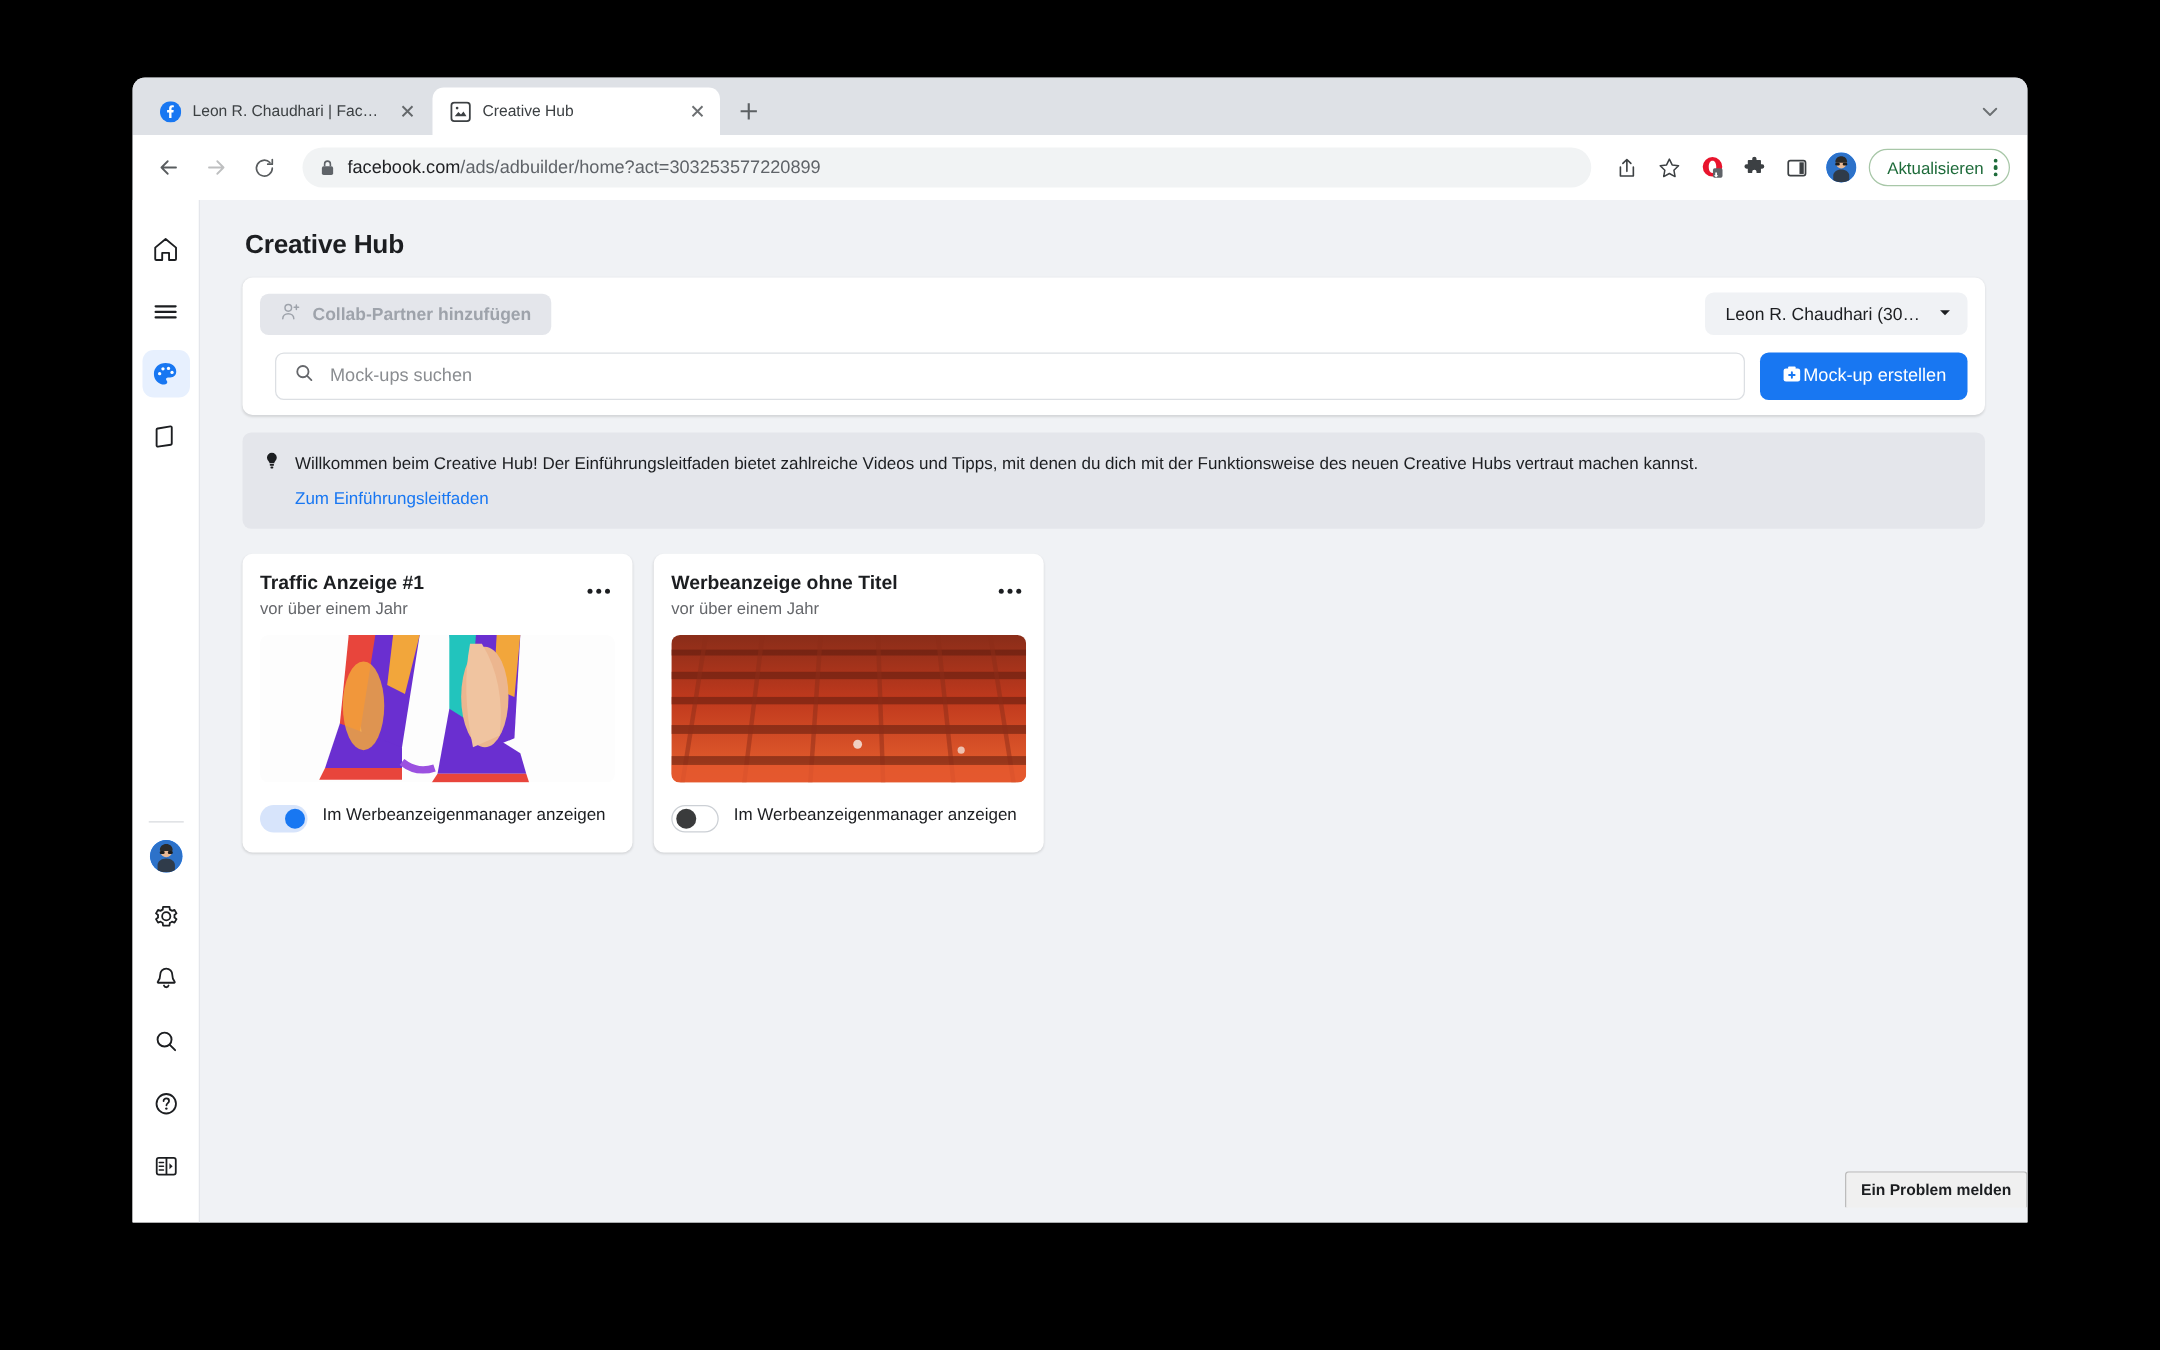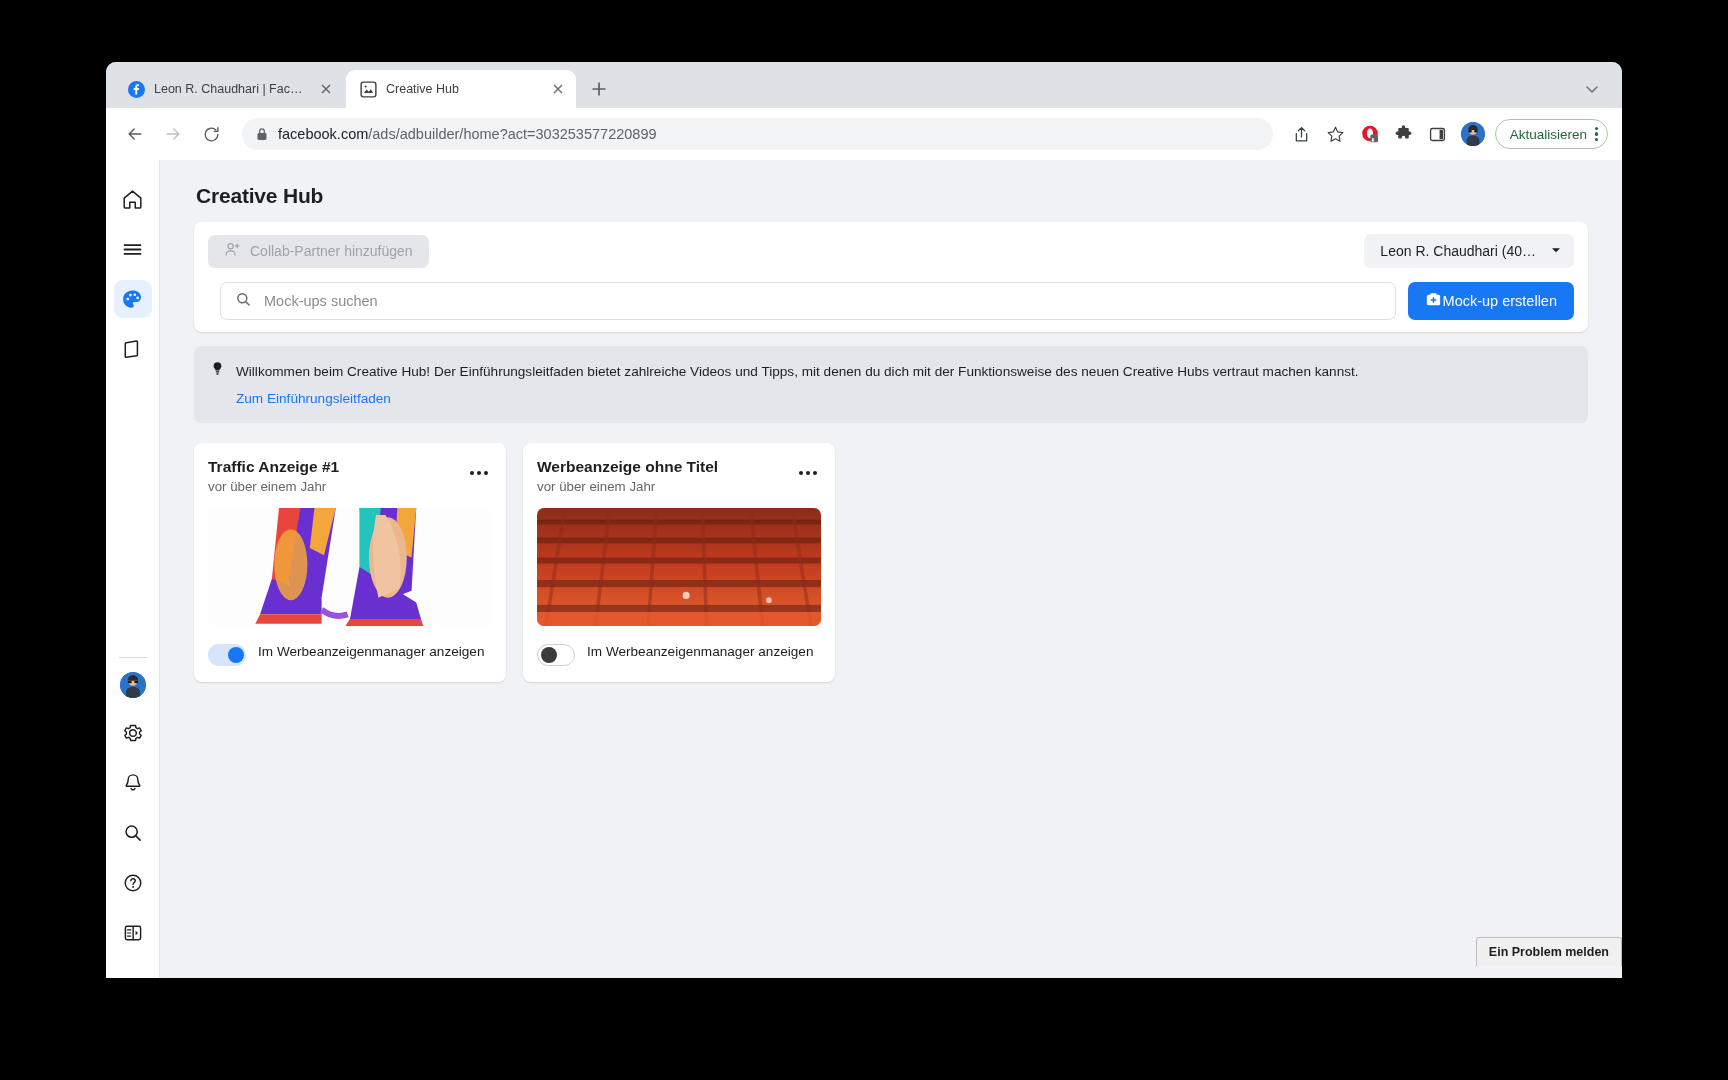--- a/index.html
+++ b/index.html
@@ -86,21 +86,21 @@
   
   .main { flex:1; background:#f0f2f5; padding:24px 34px 0 34px; position:relative; overflow:hidden; }
   .page-title { font-size:21px; font-weight:700; color:#1c1e21; margin:0 0 14px 2px; letter-spacing:-.2px; }
 
   .panel { background:#fff; border-radius:8px; box-shadow:0 1px 2px rgba(0,0,0,.12); padding:12px 14px; }
 
   .panel-row1 { display:flex; align-items:center; justify-content:space-between; margin-bottom:14px; }
   .collab-btn {
     display:flex; align-items:center; gap:9px;
     background:#e4e6eb; color:#9ea3ab; border-radius:7px;
-    height:33px; padding:0 16px; font-size:14px; font-weight:400;
+    height:33px; padding:0 16px; font-size:14px; font-weight:700;
   }
   .acct-select {
     display:flex; align-items:center; gap:14px;
     background:#f0f2f5; border-radius:7px; height:34px; padding:0 12px 0 16px;
     font-size:14px; color:#1c1e21; font-weight:400;
   }
 
   .panel-row2 { display:flex; align-items:center; gap:12px;padding-left:12px; }
   .searchbox {
     flex:1; height:38px; border:1px solid #dcdfe3; border-radius:7px;
@@ -364,21 +364,21 @@
             <span>
               <svg viewBox="0 0 20 20" width="17" height="17">
                     <circle cx="7.8" cy="6.2" r="3.1" stroke="#9ea3ab" stroke-width="1.4" fill="none"></circle>
                     <path d="M2.6 16.4c0-2.9 2.35-4.7 5.2-4.7s5.2 1.8 5.2 4.7" stroke="#9ea3ab" stroke-width="1.4" fill="none" stroke-linecap="round"></path>
                     <path d="M15.4 3.6v4.2M13.3 5.7h4.2" stroke="#9ea3ab" stroke-width="1.4" stroke-linecap="round"></path>
                   </svg>
             </span>
             <span>Collab-Partner hinzufügen</span>
           </div>
           <div class="acct-select">
-            <span>Leon R. Chaudhari (40…</span>
+            <span>Leon R. Chaudhari (30…</span>
             <span>
               <svg viewBox="0 0 14 14" width="12" height="12">
                     <path d="M2.4 5l4.6 4.6L11.6 5z" fill="#1c1e21"></path>
                   </svg>
             </span>
           </div>
         </div>
 
         <div class="panel-row2">
           <div class="searchbox">

